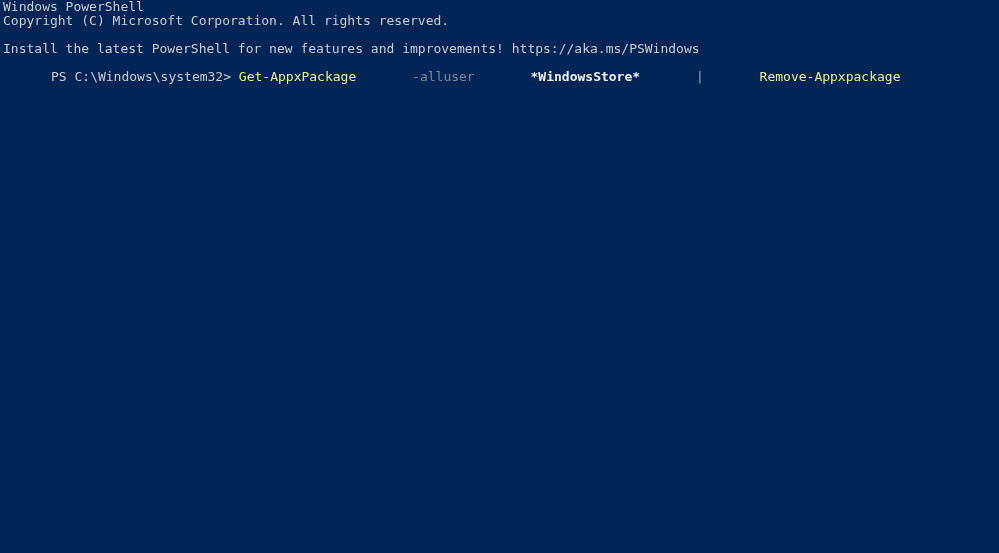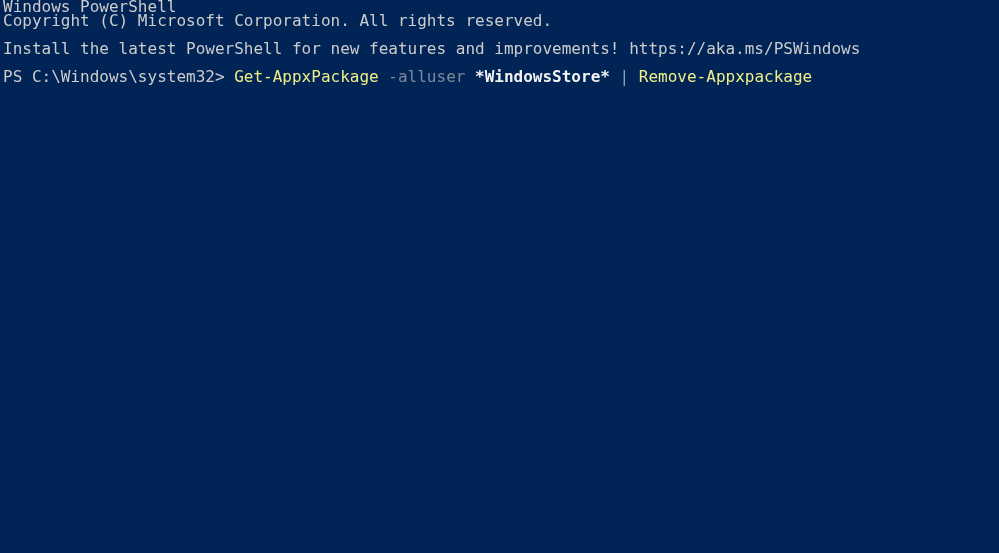--- a/index.html
+++ b/index.html
@@ -8,21 +8,21 @@
     padding: 0;
     background: #012456;
   }
   #console {
     position: relative;
     width: 968px;
     height: 553px;
     background: #012456;
     overflow: hidden;
     font-family: "DejaVu Sans Mono", "Liberation Mono", monospace;
-    font-size: 16px;
+    font-size: 13px;
     line-height: 14px;
     letter-spacing: 0px;
     -webkit-font-smoothing: antialiased;
   }
   #buffer {
     position: absolute;
     left: 3px;
     top: 0px;
     width: 993px;
     white-space: pre;
@@ -32,21 +32,21 @@
     white-space: pre;
     color: #cccccc;
   }
   .line.blank {
     height: 14px;
   }
   .seg {
     white-space: pre;
   }
   
-  .tok-default   { color: #cccccc; }
+  .tok-default   { color: #cccccc; margin-left: 48px; }
   .tok-bright    { color: #f2f2f2; font-weight: bold; }
   .tok-command   { color: #eeee88; }
   .tok-parameter { color: #7f8a99; }
   .tok-operator  { color: #92a2b4; }
   .cursor {
     display: inline-block;
     width: 7px;
     height: 14px;
     vertical-align: bottom;
     background: transparent;

